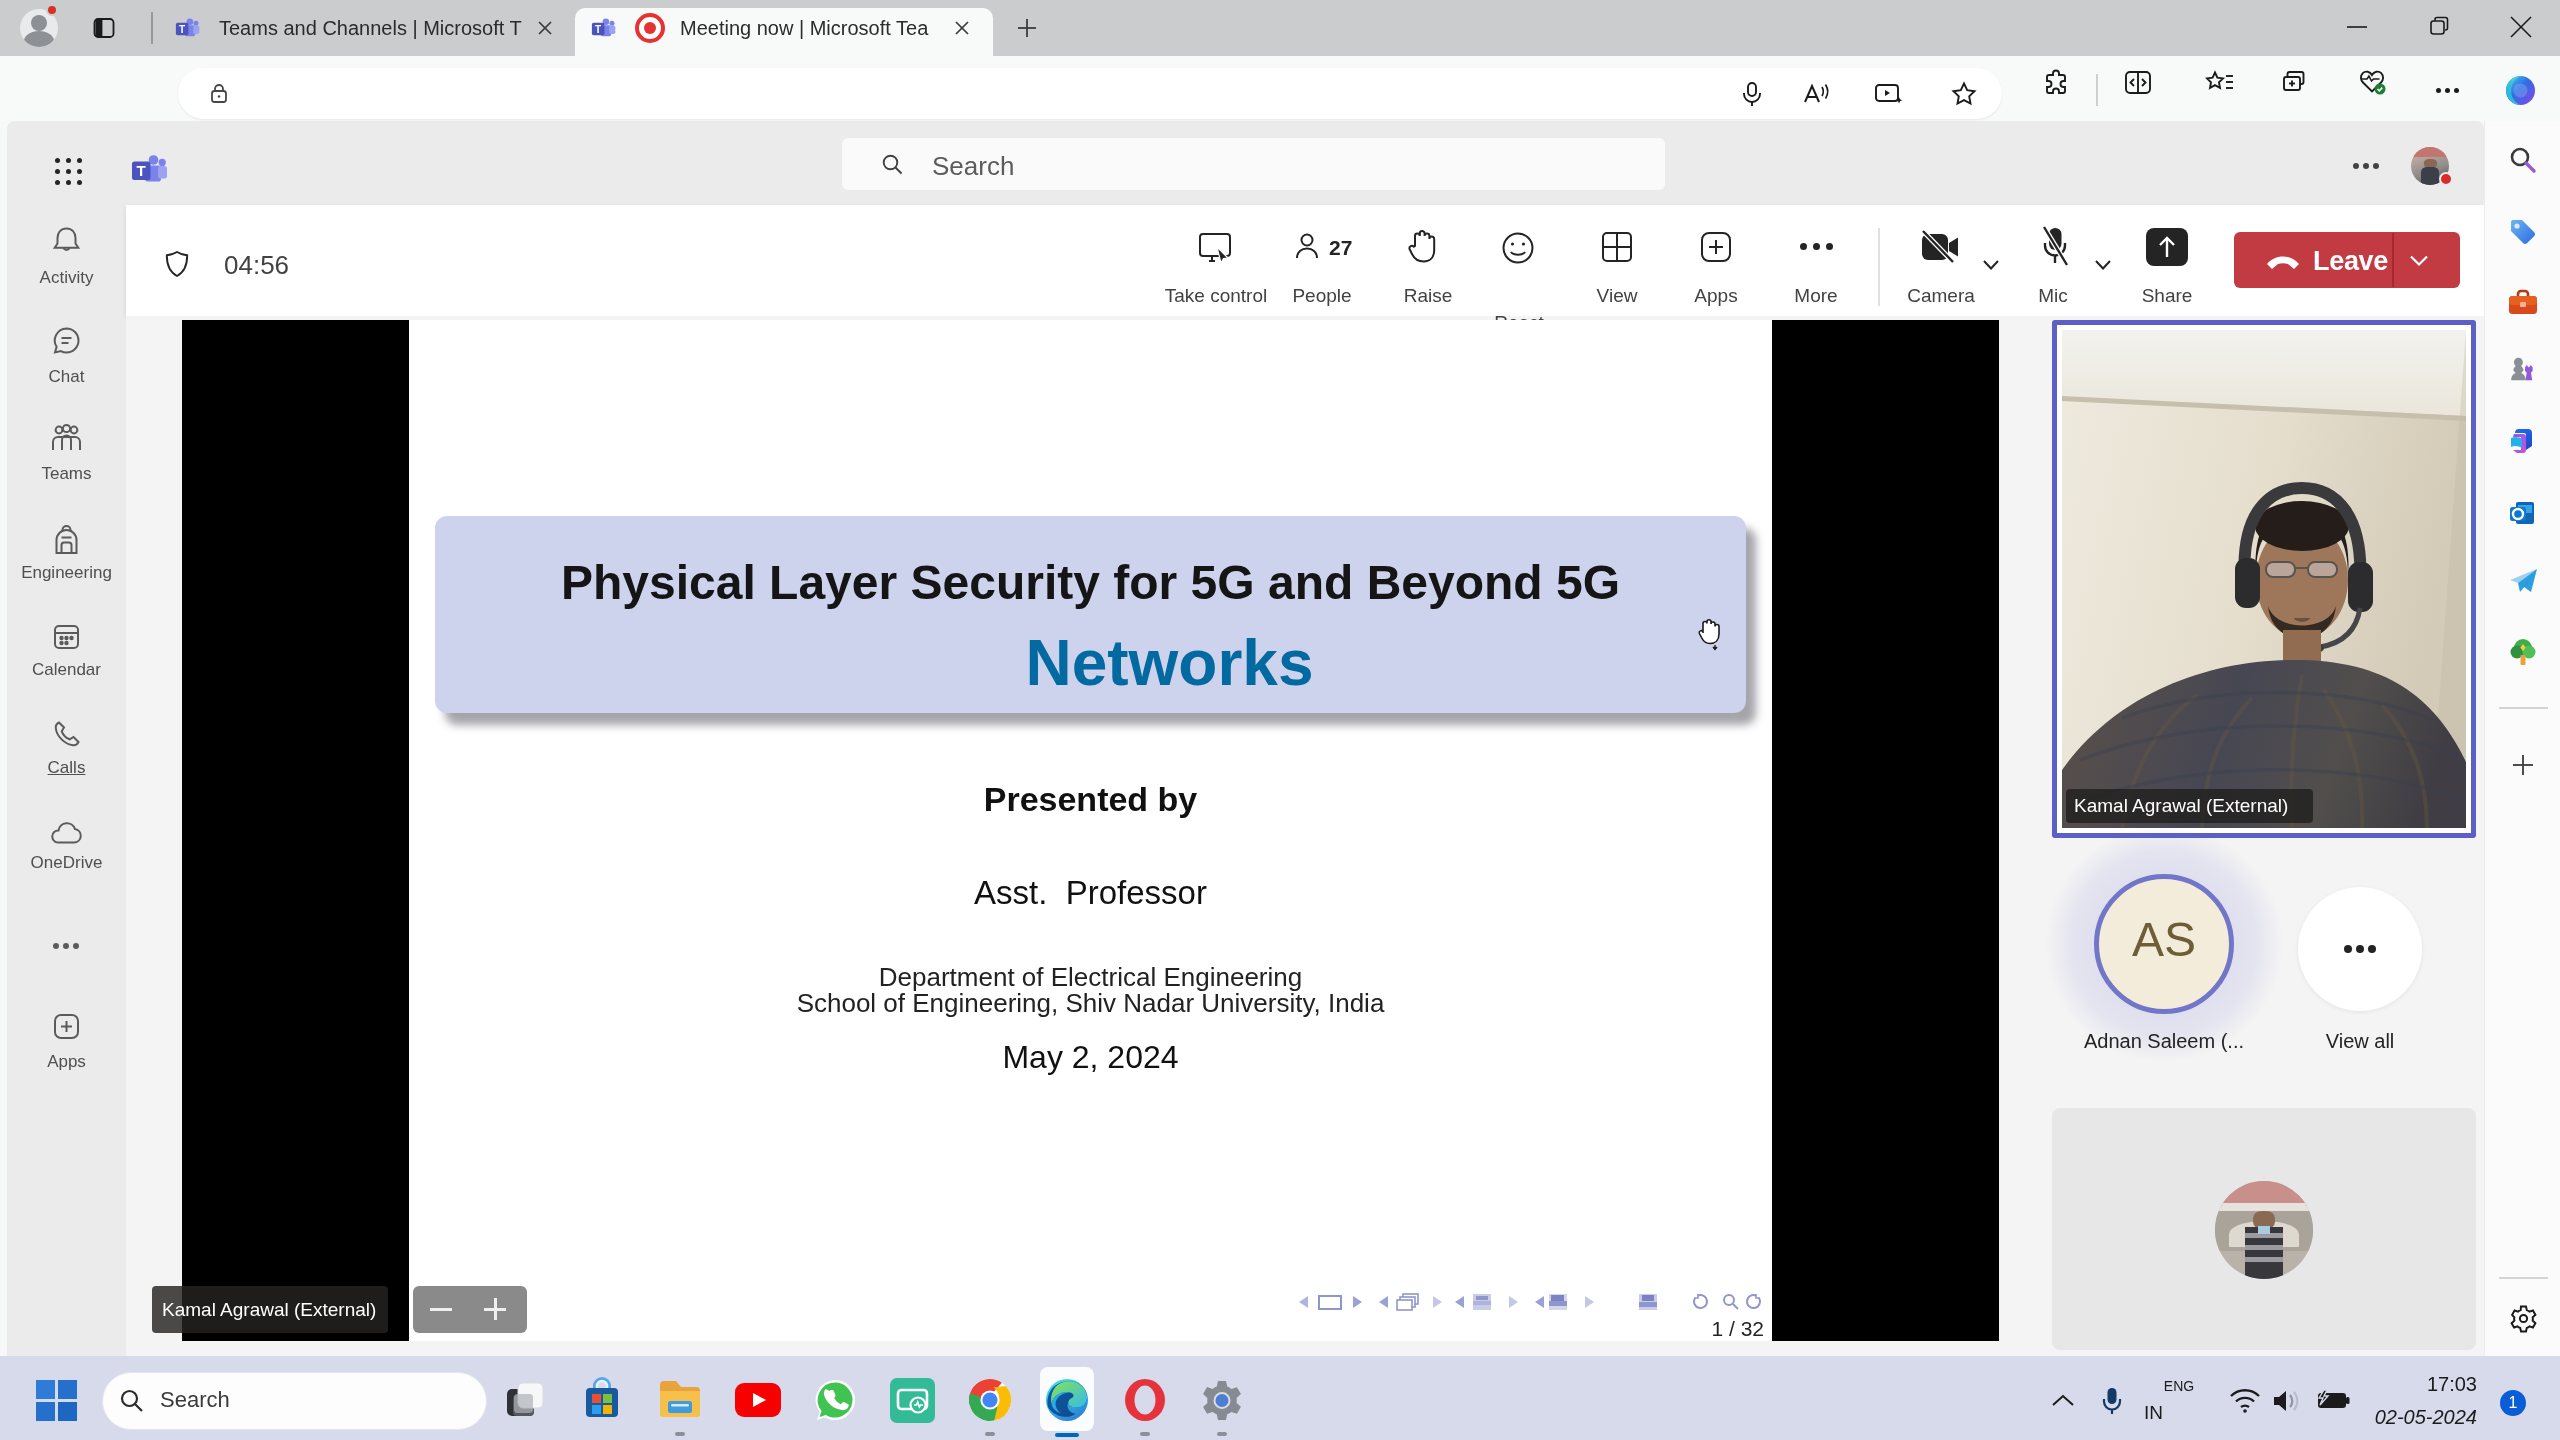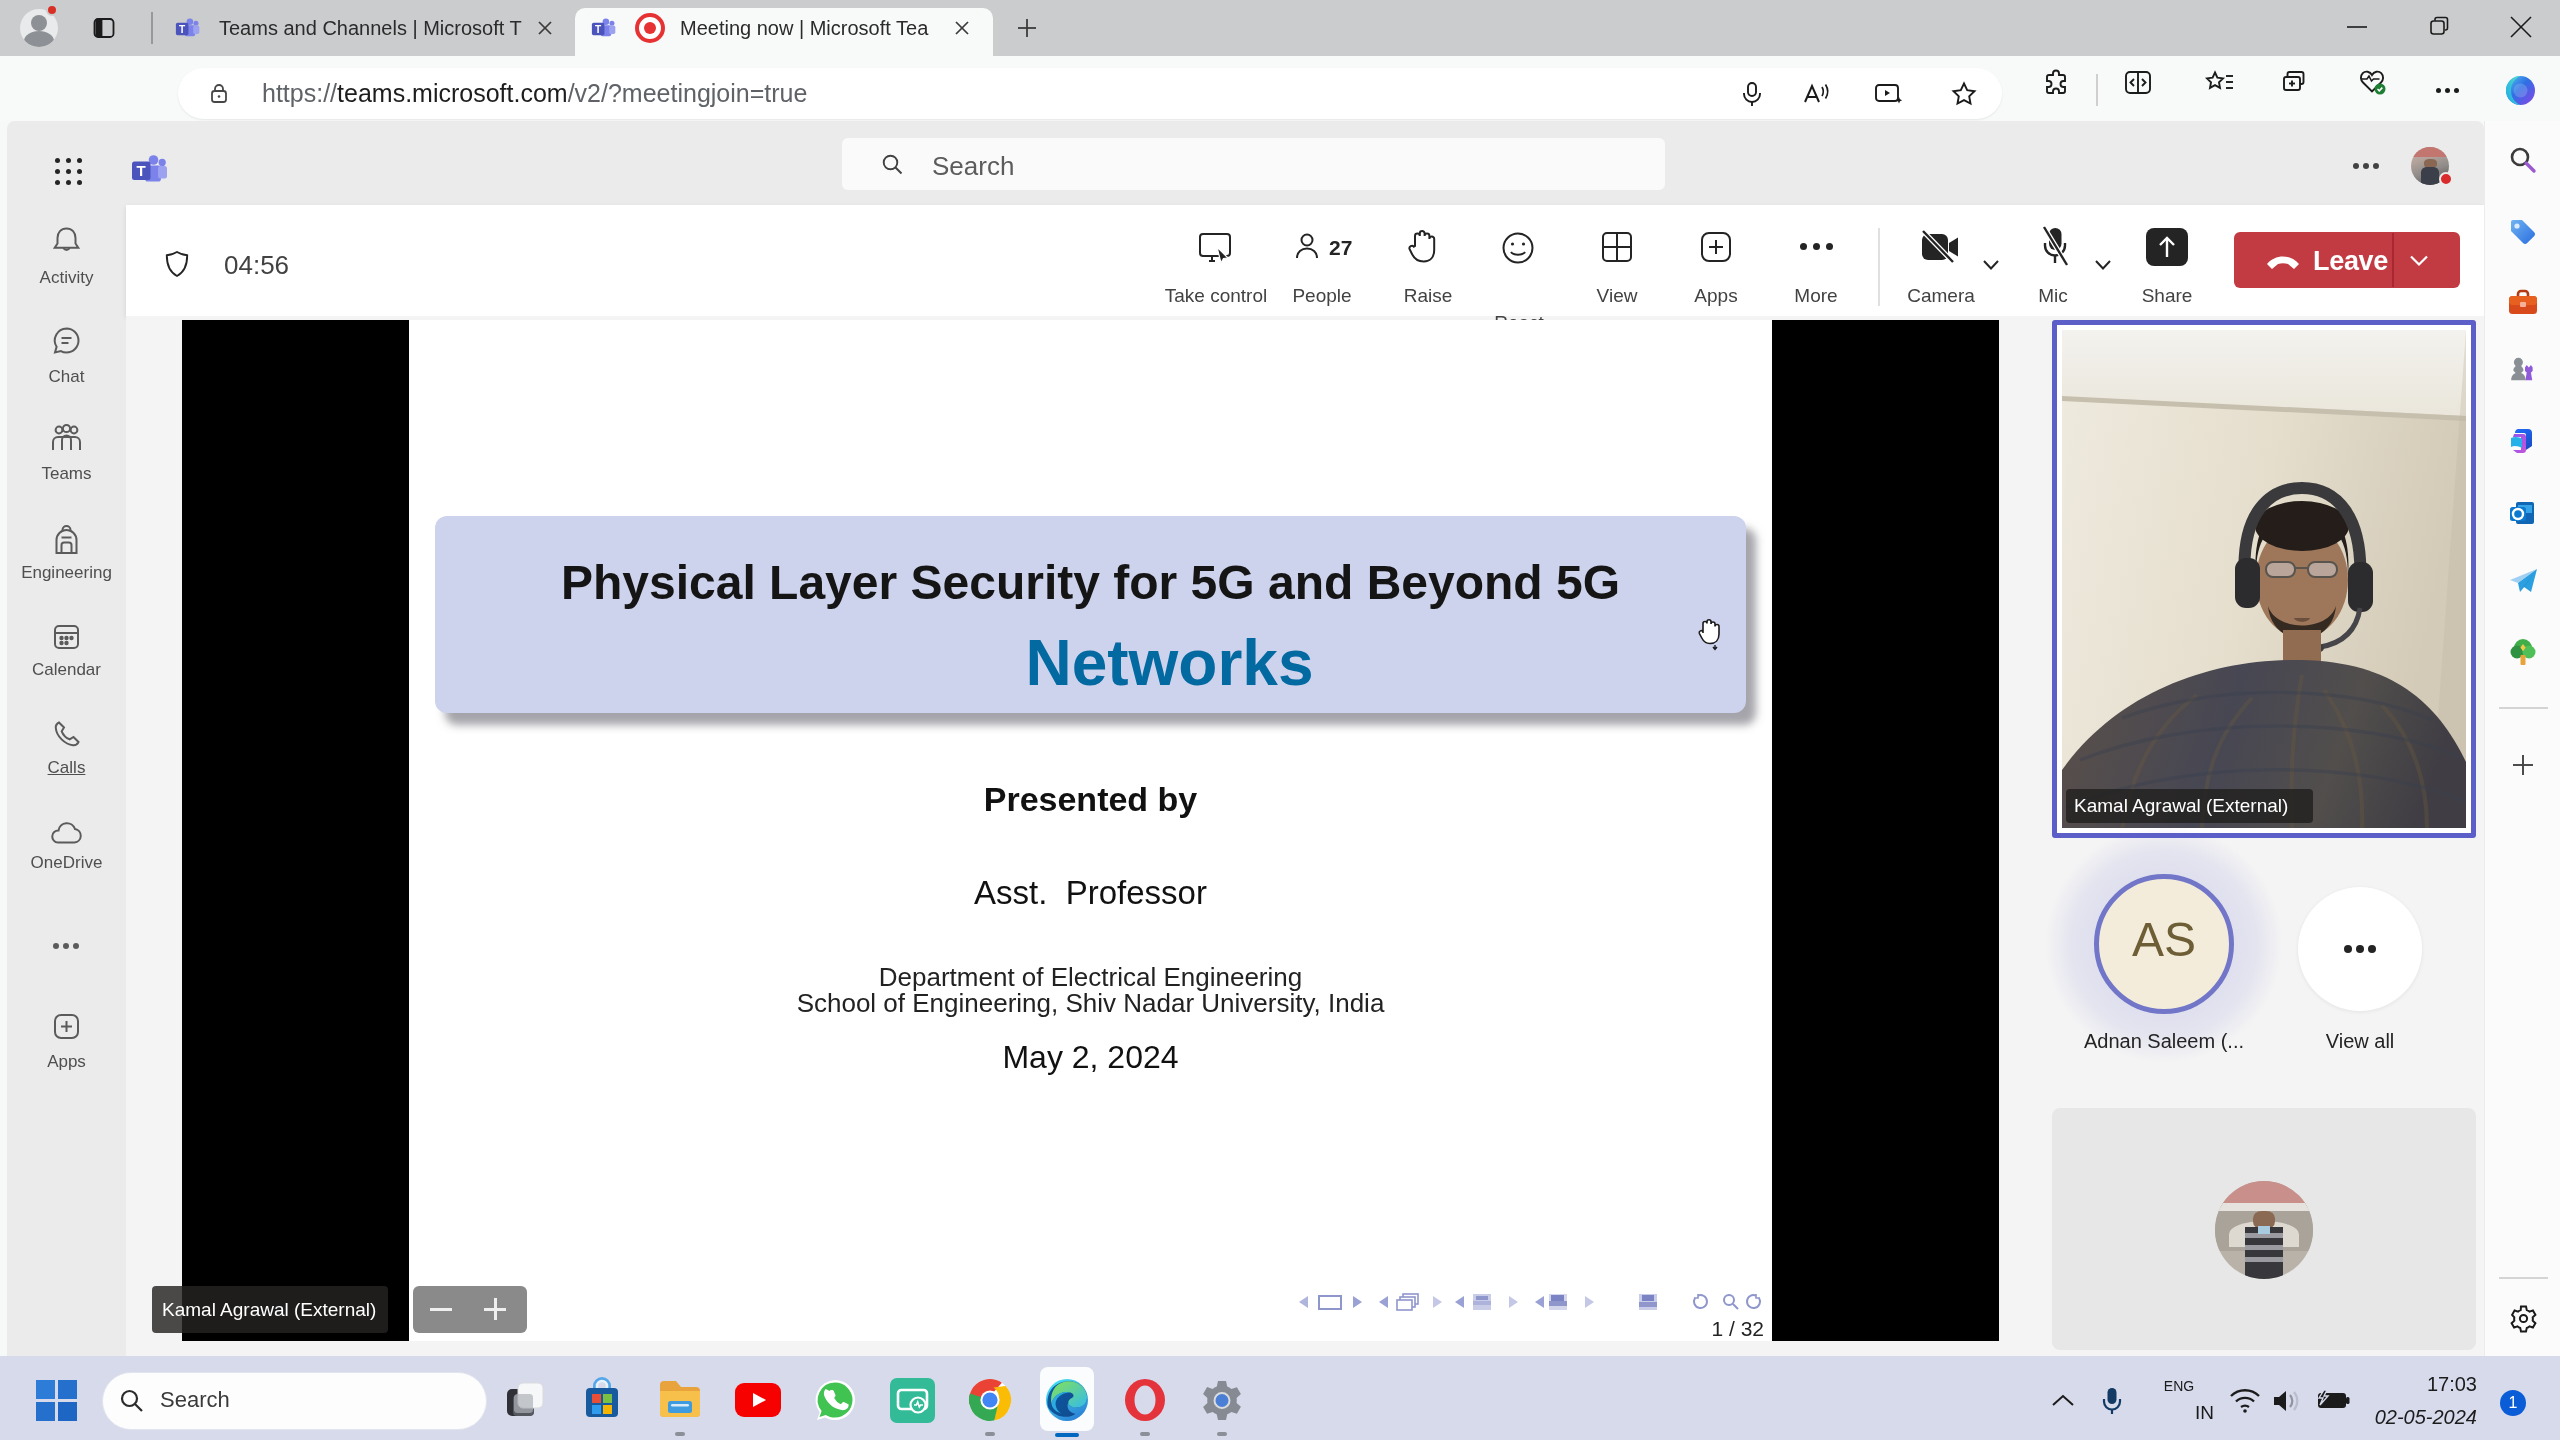--- a/index.html
+++ b/index.html
@@ -103,21 +103,20 @@
       <path d="M24 14 a10 10 0 1 1 -3.5 -7.6"></path>
       <path d="M21 1 L21 7.5 L14.5 7.5" stroke-width="2" fill="none"></path>
     </svg>
 </div>
 <div id="addrpill" class="abs">
   <svg class="abs" style="left:30px;top:15px;" width="22" height="22" viewBox="0 0 22 22" fill="none" stroke="#474747" stroke-width="1.8">
       <rect x="4" y="8" width="14" height="11" rx="2.5"></rect>
       <path d="M7 8 V6 a4 4 0 0 1 8 0 v2"></path>
       <circle cx="11" cy="13.5" r="1.3" fill="#474747" stroke="none"></circle>
     </svg>
-  <div class="abs" style="left:84px;top:11px;font-size:25px;color:#5f6368;white-space:nowrap;">https://<span style="color:#1d1d1f;">teams.microsoft.com</span>/v2/?meetingjoin=true</div>
 
   <svg class="abs" style="left:1562px;top:13px;" width="24" height="26" viewBox="0 0 24 26" fill="none" stroke="#1b1b1b" stroke-width="1.9">
       <rect x="8" y="2" width="8" height="13" rx="4"></rect>
       <path d="M4 12 v1 a8 8 0 0 0 16 0 v-1"></path>
       <line x1="12" y1="21" x2="12" y2="25"></line>
     </svg>
   <svg class="abs" style="left:1625px;top:14px;" width="28" height="24" viewBox="0 0 28 24" fill="none" stroke="#1b1b1b" stroke-width="2">
       <path d="M2 20 L9 4 L16 20"></path>
       <line x1="4.5" y1="15" x2="13.5" y2="15"></line>
       <path d="M19 5 a9 9 0 0 1 0 9" stroke-width="1.7"></path>
@@ -678,21 +677,21 @@
 
   <svg class="abs" style="left:2049px;top:36px;" width="28" height="18" viewBox="0 0 28 18" fill="none" stroke="#1b1b1b" stroke-width="2">
       <path d="M4 13 L14 4 L24 13"></path>
     </svg>
   <svg class="abs" style="left:2100px;top:30px;" width="24" height="30" viewBox="0 0 24 30">
       <rect x="7.5" y="2" width="9" height="16" rx="4.5" fill="#123a64"></rect>
       <path d="M4 13 v2.5 a8 8 0 0 0 16 0 V13" fill="none" stroke="#123a64" stroke-width="2.2"></path>
       <line x1="12" y1="24" x2="12" y2="28" stroke="#123a64" stroke-width="2.2"></line>
     </svg>
   <div class="abs" style="left:2144px;top:22px;width:70px;text-align:center;font-size:14px;color:#1b1b1b;">ENG</div>
-  <div class="abs" style="left:2144px;top:46px;width:70px;text-align:right;font-size:19px;color:#1b1b1b;">IN</div>
+  <div class="abs" style="left:2144px;top:46px;width:70px;text-align:left;font-size:19px;color:#1b1b1b;">IN</div>
   <svg class="abs" style="left:2228px;top:32px;" width="34" height="26" viewBox="0 0 34 26" fill="none" stroke="#1b1b1b" stroke-width="2.4">
       <path d="M3 8 a20 20 0 0 1 28 0"></path>
       <path d="M8 13.5 a13 13 0 0 1 18 0"></path>
       <path d="M13 19 a7 7 0 0 1 8 0"></path>
       <circle cx="17" cy="23" r="1.8" fill="#1b1b1b" stroke="none"></circle>
     </svg>
   <svg class="abs" style="left:2270px;top:31px;" width="32" height="28" viewBox="0 0 32 28">
       <path d="M4 10 h5 l7-6 v20 l-7-6 H4 Z" fill="#1b1b1b"></path>
       <path d="M20 8 a9 9 0 0 1 0 12 M24 5 a14 14 0 0 1 0 18" fill="none" stroke="#b9bdcc" stroke-width="2.2"></path>
       <path d="M20 8 a9 9 0 0 1 0 12" fill="none" stroke="#1b1b1b" stroke-width="2.2" opacity="0.25"></path>

